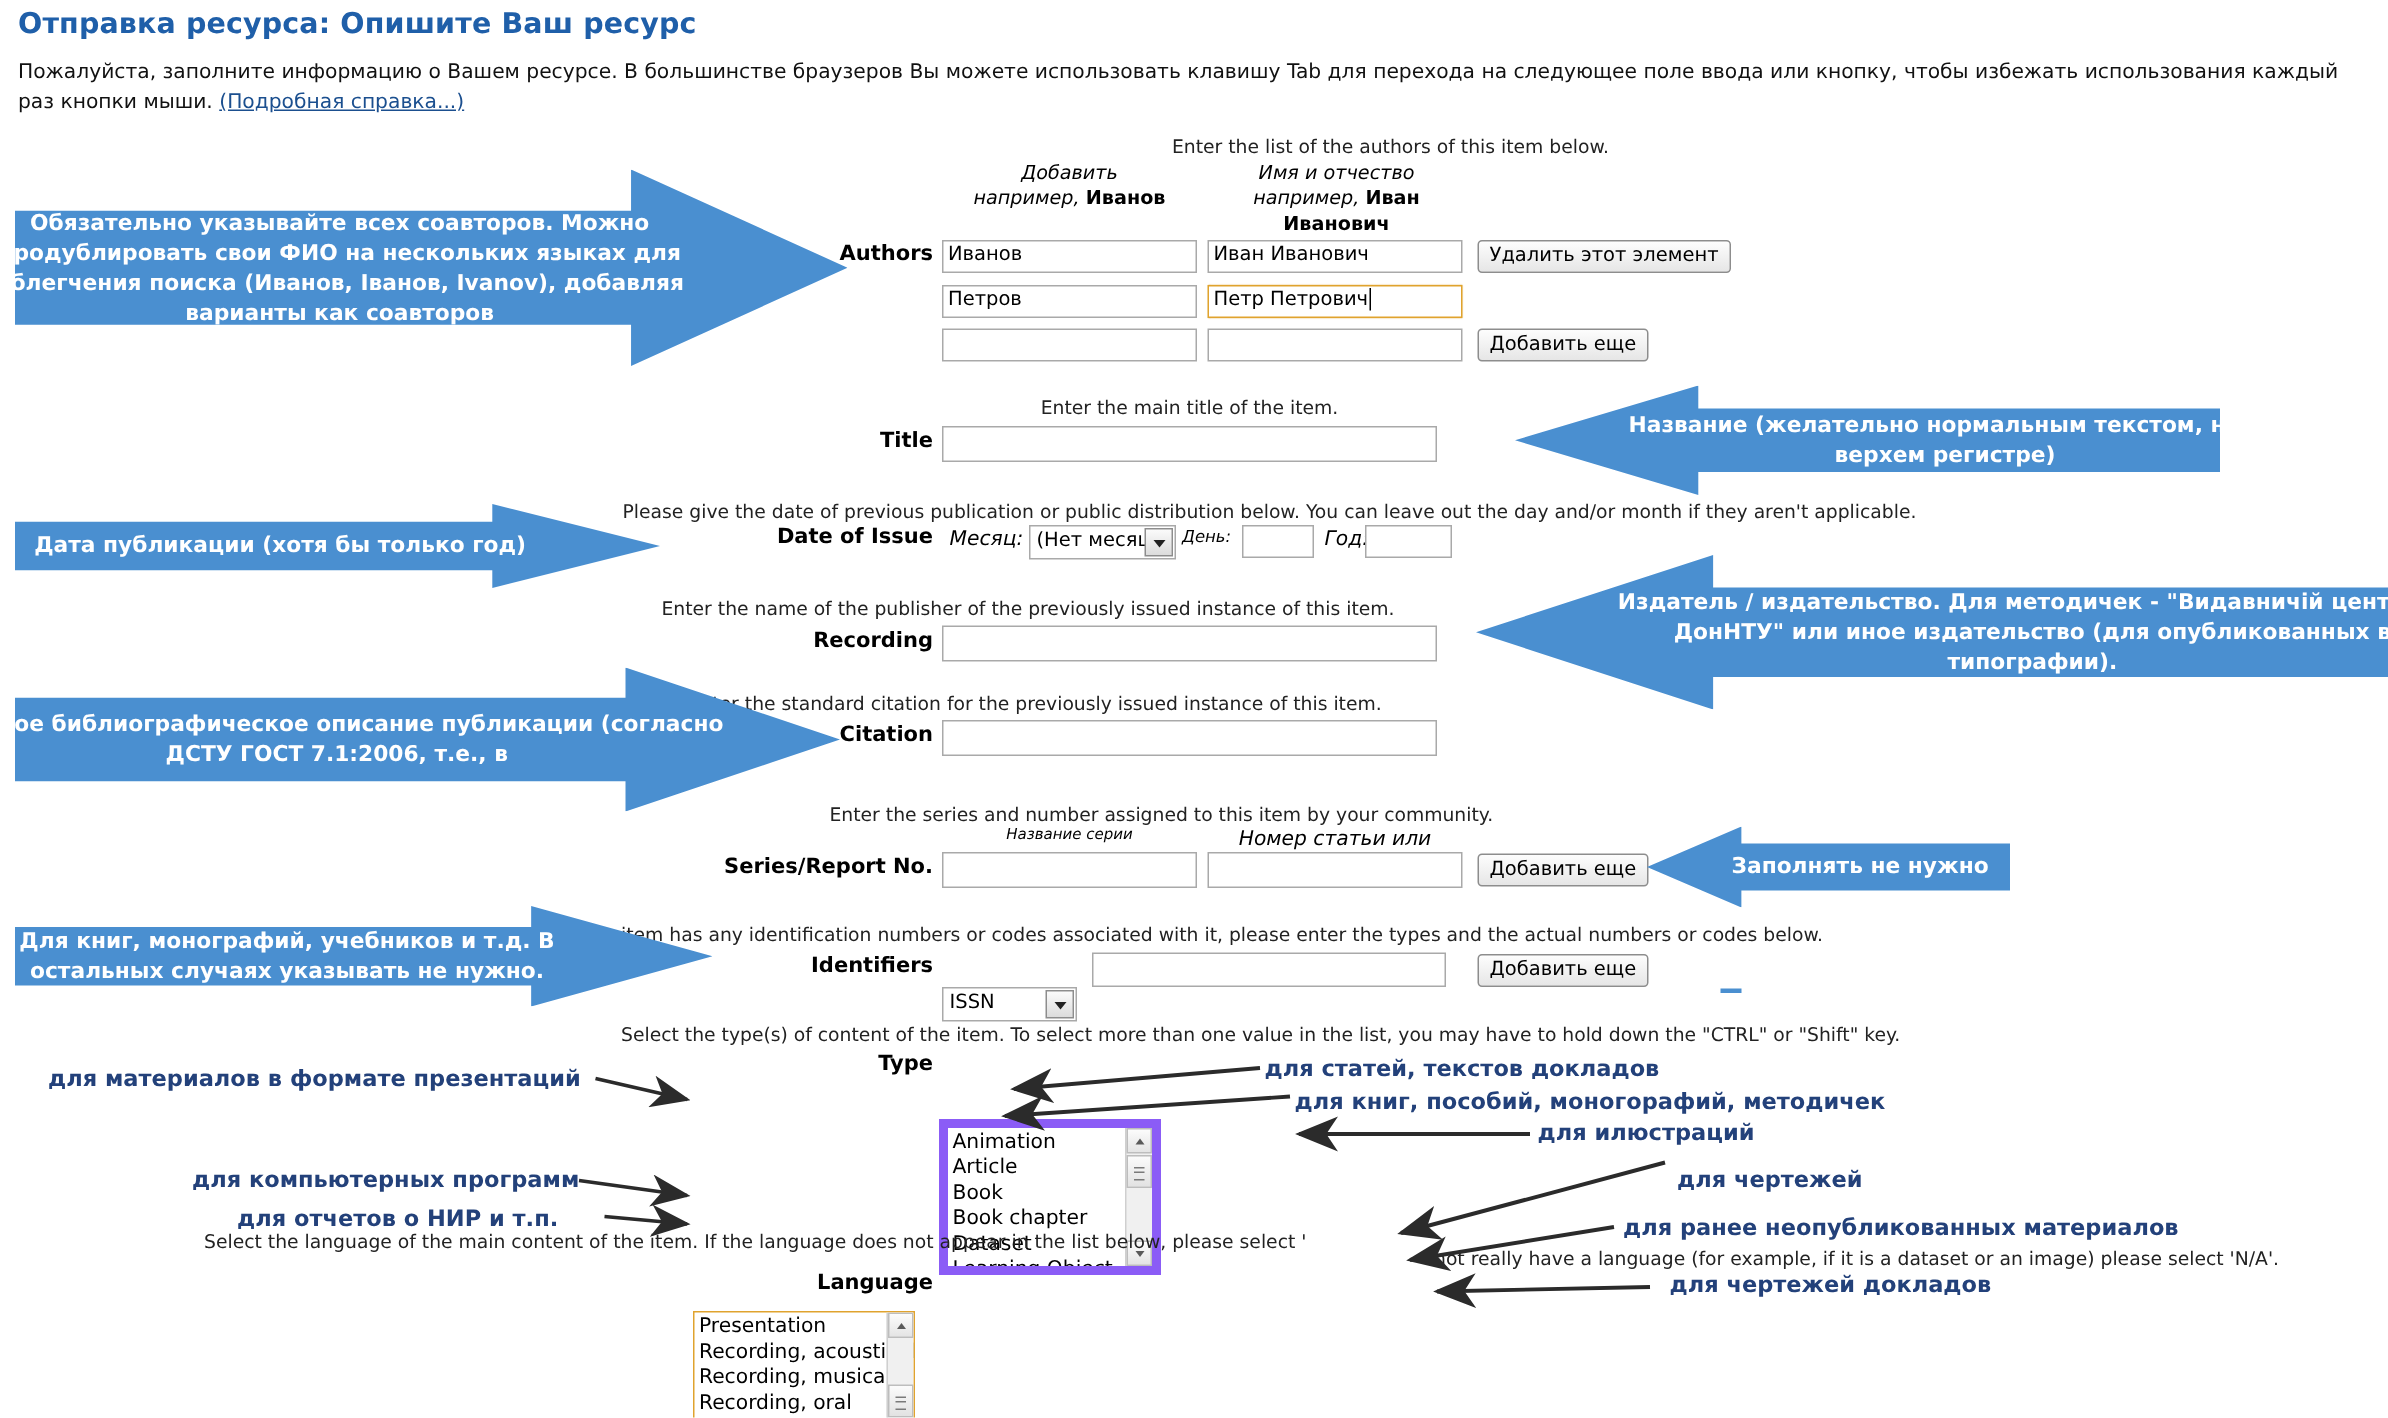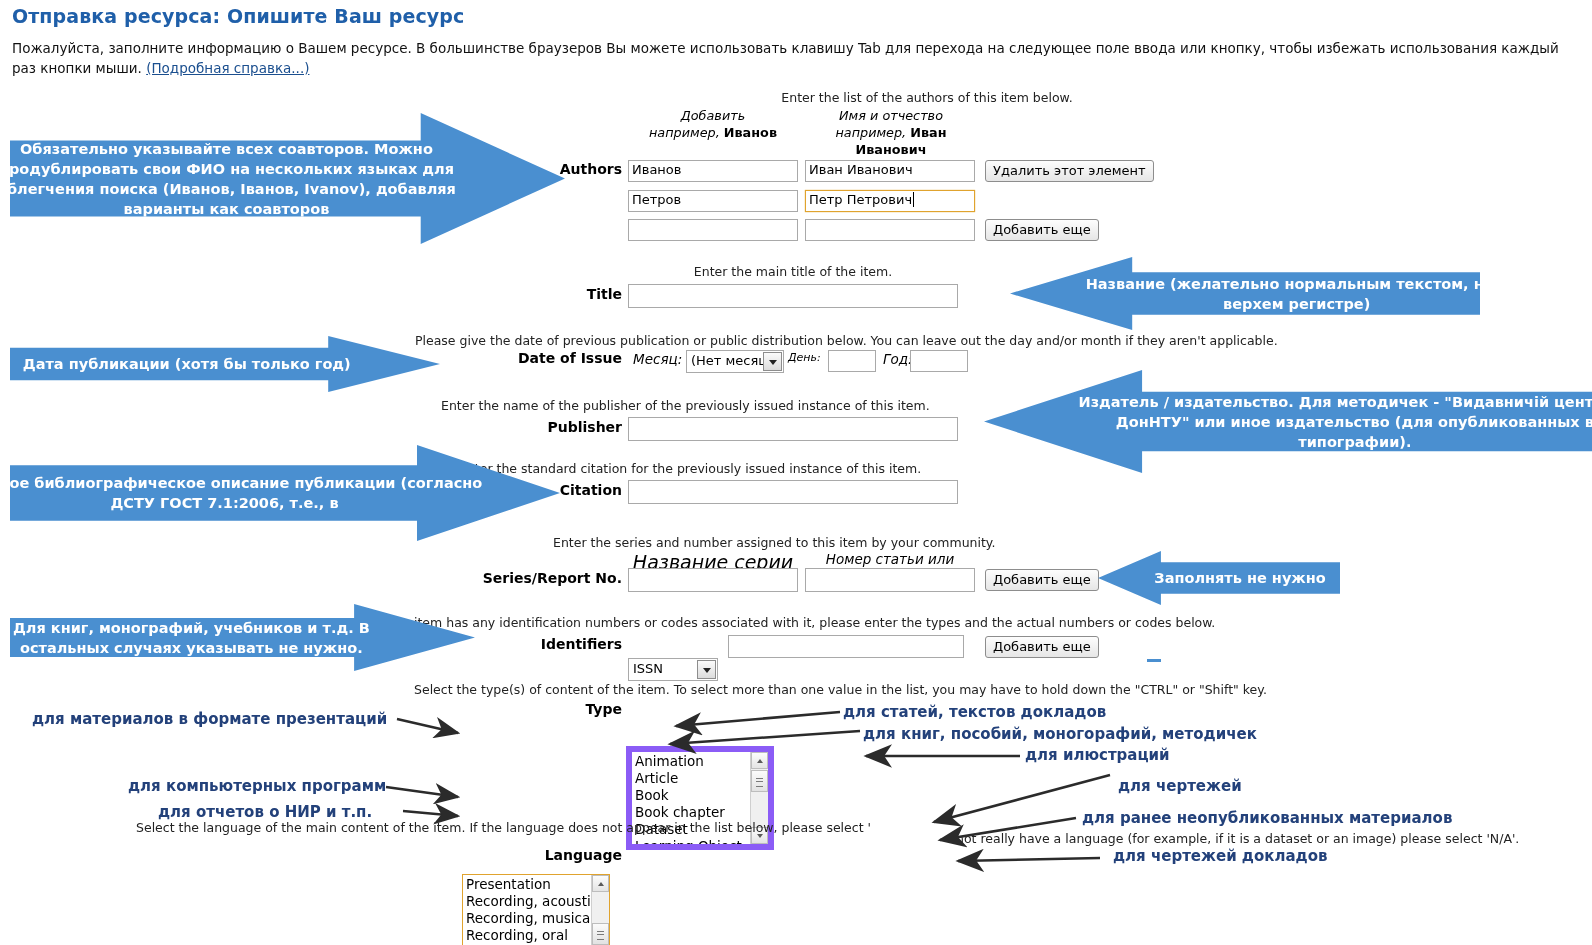--- a/index.html
+++ b/index.html
@@ -203,29 +203,29 @@
 <div class="abs sel" style="left:686px;top:350px;width:98px;">
   <span>(Нет месяца)</span>
   <span class="arrowbox"></span>
 </div>
 <div class="abs" style="left:788px;top:351px;font-style:italic;font-size:11px;">День:</div>
 <div class="abs tinput" style="left:828px;top:350px;width:48px;"></div>
 <div class="abs" style="left:883px;top:351px;font-style:italic;font-size:13.5px;">Год:</div>
 <div class="abs tinput" style="left:910px;top:350px;width:58px;"></div>
 
 <div class="abs hint" style="left:441px;top:398px;width:700px;text-align:left;">Enter the name of the publisher of the previously issued instance of this item.</div>
-<div class="abs flabel" style="left:500px;top:419px;width:122px;">Publisher</div>
+<div class="abs flabel" style="left:500px;top:419px;width:122px;">Recording</div>
 <div class="abs tinput" style="left:628px;top:417px;width:330px;height:24px;"></div>
 
 <div class="abs hint" style="left:459px;top:461px;width:700px;text-align:left;">Enter the standard citation for the previously issued instance of this item.</div>
 <div class="abs flabel" style="left:500px;top:482px;width:122px;">Citation</div>
 <div class="abs tinput" style="left:628px;top:480px;width:330px;height:24px;"></div>
 
 <div class="abs hint" style="left:553px;top:535px;width:600px;text-align:left;">Enter the series and number assigned to this item by your community.</div>
-<div class="abs" style="left:628px;top:551px;width:170px;text-align:center;font-style:italic;font-size:19px;">Название серии</div>
+<div class="abs" style="left:628px;top:551px;width:170px;text-align:center;font-style:italic;font-size:10px;">Название серии</div>
 <div class="abs" style="left:805px;top:551px;width:170px;text-align:center;font-style:italic;font-size:13.5px;">Номер статьи или отчета</div>
 <div class="abs flabel" style="left:460px;top:570px;width:162px;">Series/Report No.</div>
 <div class="abs tinput" style="left:628px;top:568px;width:170px;height:24px;"></div>
 <div class="abs tinput" style="left:805px;top:568px;width:170px;height:24px;"></div>
 <div class="abs btn" style="left:985px;top:569px;">Добавить еще</div>
 
 <div class="abs hint" style="left:414px;top:615px;width:790px;text-align:left;">item has any identification numbers or codes associated with it, please enter the types and the actual numbers or codes below.</div>
 <div class="abs flabel" style="left:460px;top:636px;width:162px;">Identifiers</div>
 <div class="abs sel" style="left:628px;top:635px;width:90px;">
   <span>ISSN</span>

